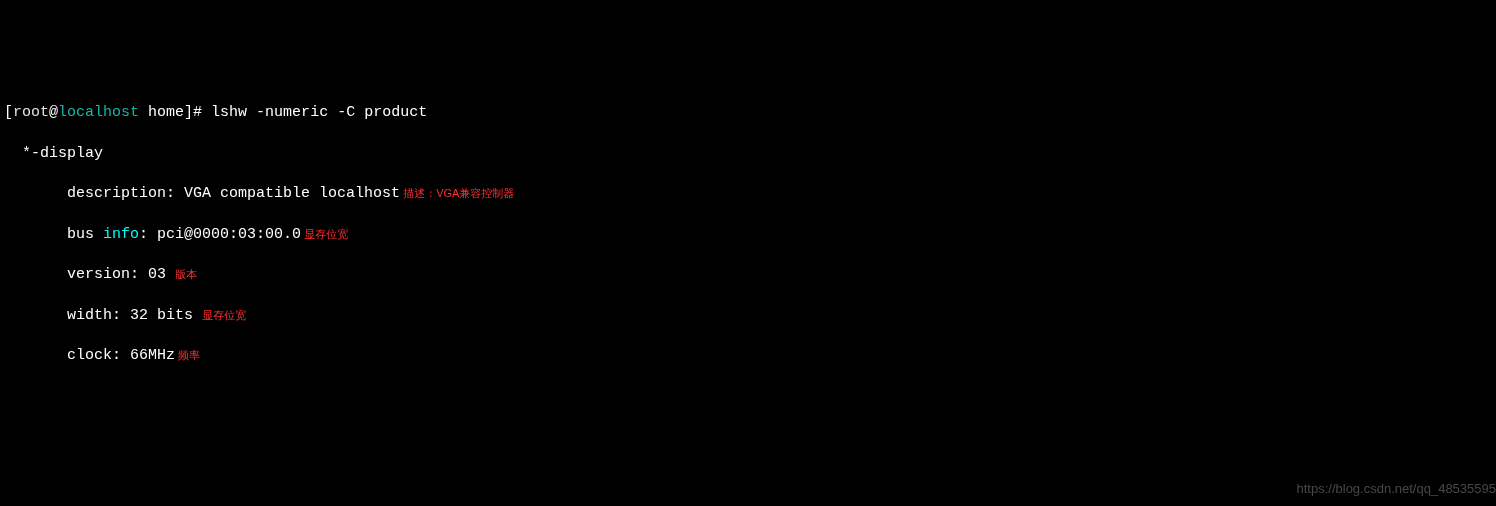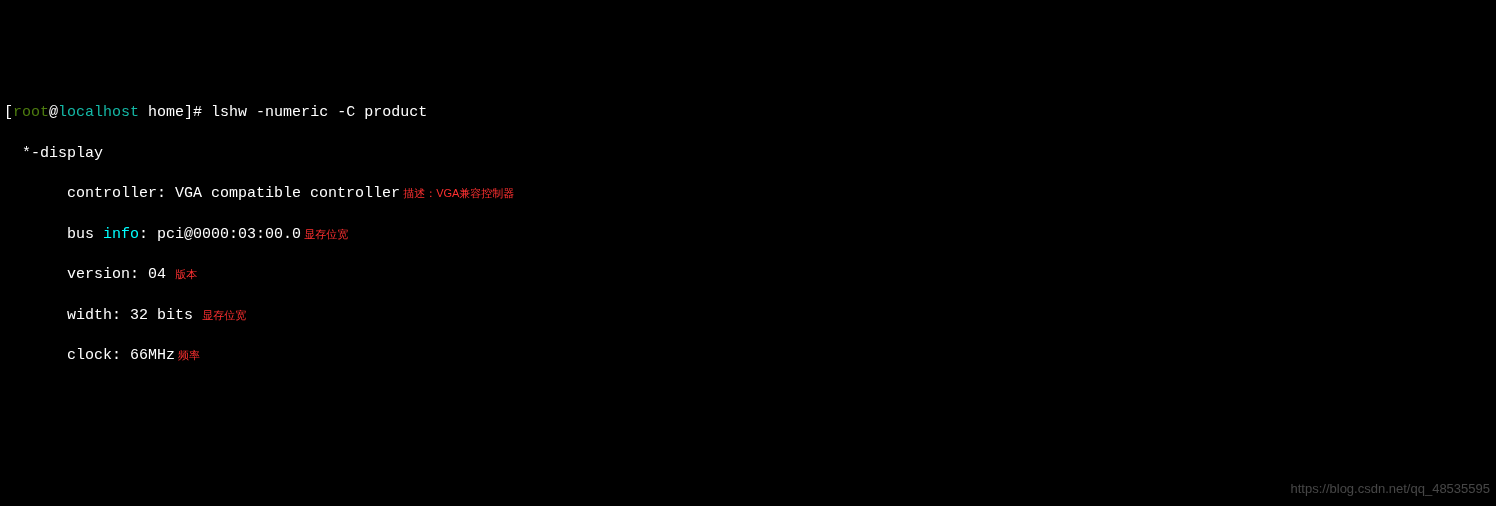--- a/index.html
+++ b/index.html
@@ -17,46 +17,46 @@
       white-space: pre;
       overflow: hidden;
       width: 1496px;
       height: 506px;
       position: relative;
     }
     .line {
       display: block;
     }
     .prompt-bracket { color: #fff; }
-    .prompt-user { color: #4d7c0f; }
+    .prompt-user { color: #e5e5e5; }
     .prompt-at { color: #fff; }
     .prompt-host { color: #14b8a6; }
     .prompt-path { color: #fff; }
     .cyan { color: #00ffff; font-family: Liberation Mono, monospace; }
     .anno { color: #ff3030; font-family: 'Microsoft YaHei', Arial, sans-serif; font-size: 11px; }
     .watermark {
       position: absolute;
-      right: 6px;
+      right: 0;
       bottom: 8px;
       color: rgba(200,200,200,0.35);
       font-size: 13px;
       font-family: Arial, sans-serif;
     }
   </style>
 </head>
 <body>
 
 
 
 <div>
 <span class="line"><span class="prompt-bracket">[</span><span class="prompt-user">root</span><span class="prompt-at">@</span><span class="prompt-host">localhost</span><span> </span><span class="prompt-path">home</span><span class="prompt-bracket">]# </span><span>lshw -numeric -C product</span></span>
 <span class="line">  *-display</span>
-<span class="line"><span>       controller: VGA compatible controller</span><span class="anno"> 描述：VGA兼容控制器</span></span>
+<span class="line"><span>       description: VGA compatible localhost</span><span class="anno"> 描述：VGA兼容控制器</span></span>
 <span class="line"><span>       bus </span><span class="cyan">info</span><span>: pci@0000:03:00.0</span><span class="anno"> 显存位宽</span></span>
-<span class="line"><span>       version: 04</span><span class="anno">   版本</span></span>
+<span class="line"><span>       version: 03</span><span class="anno">   版本</span></span>
 <span class="line"><span>       width: 32 bits</span><span class="anno">   显存位宽</span></span>
 <span class="line"><span>       clock: 66MHz</span><span class="anno"> 频率</span></span>
 
 
 
 
 
 
 
 

